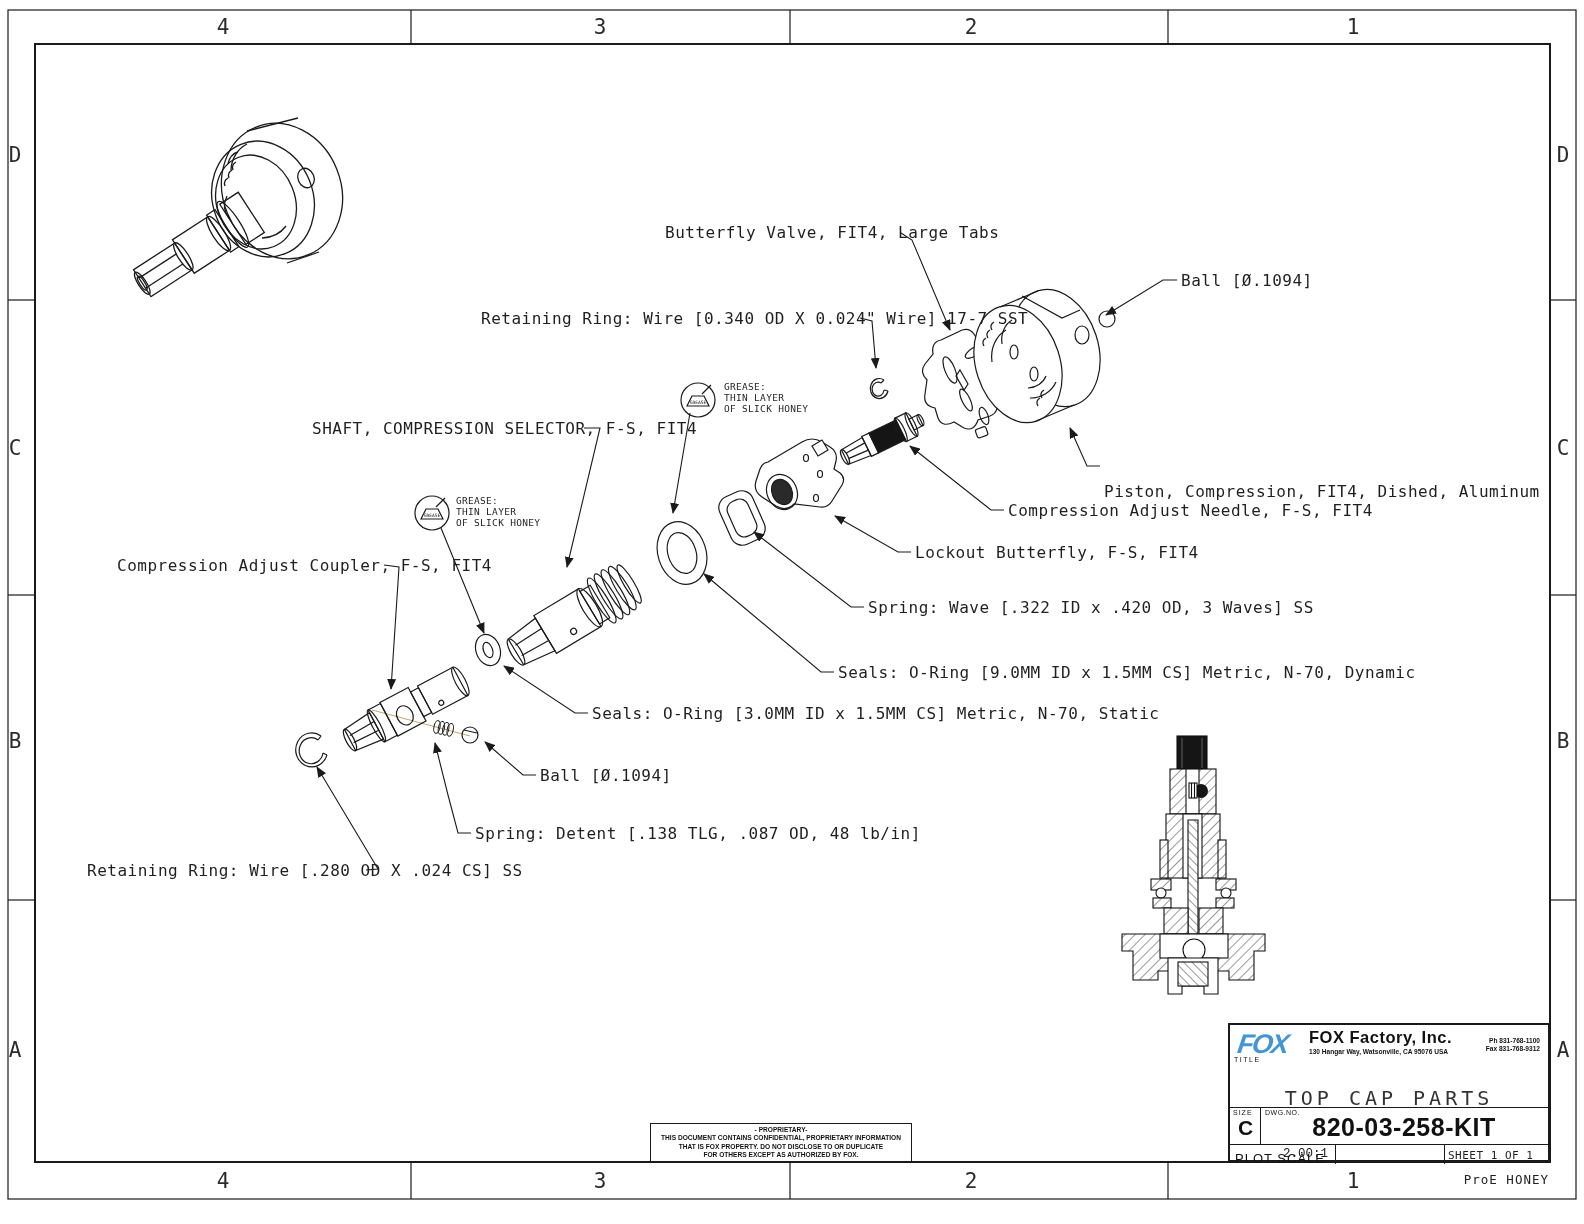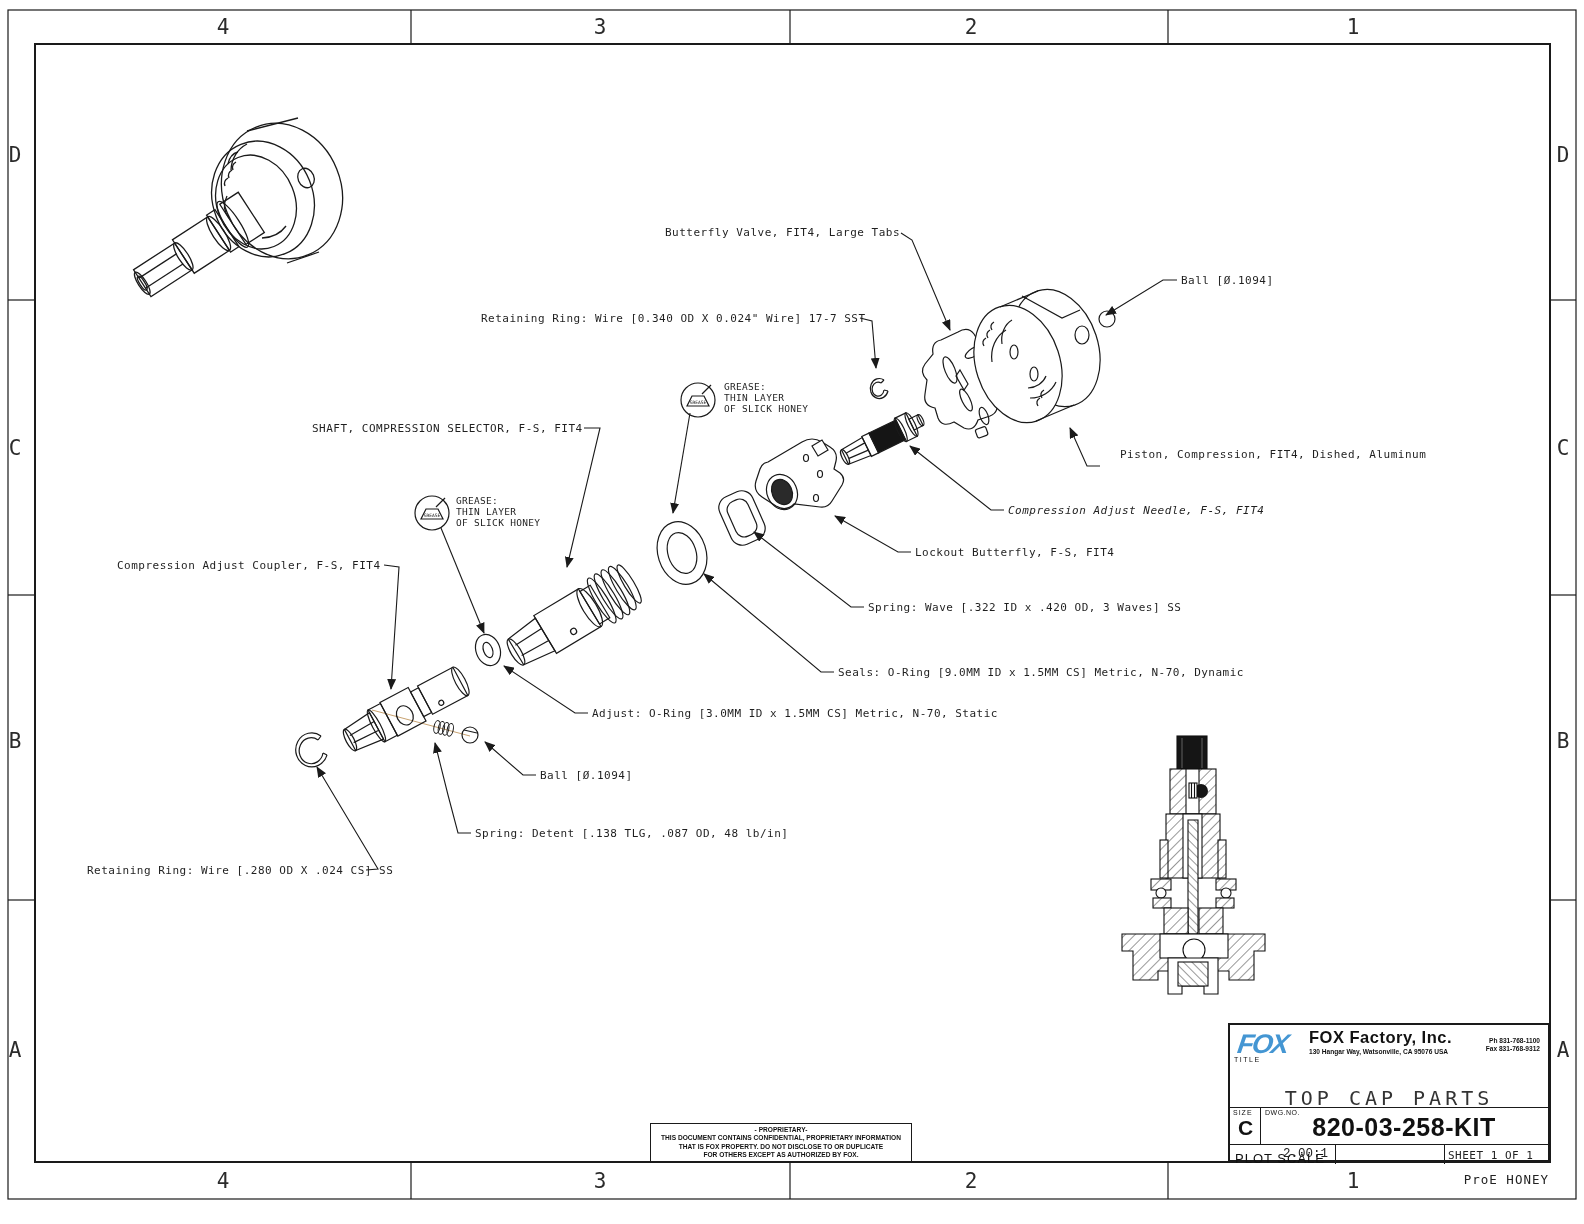--- a/index.html
+++ b/index.html
@@ -1,20 +1,20 @@
 <!DOCTYPE html>
 <html><head>
 <meta charset="utf-8">
 <style>
   * { margin:0; padding:0; box-sizing:border-box; }
   html,body { width:1584px; height:1224px; background:#ffffff; overflow:hidden; }
   #sheet { position:absolute; inset:0; width:1584px; height:1224px; background:#fff;
            font-family:"DejaVu Sans Mono", monospace; color:#1a1a1a; }
   svg.layer { position:absolute; left:0; top:0; }
-  .callout { position:absolute; font-size:11px; line-height:13px; letter-spacing:.5px;
+  .callout { position:absolute; font-size:16px; line-height:13px; letter-spacing:.5px;
              white-space:nowrap; color:#1f1f1f; }
   .zone { position:absolute; font-size:21px; color:#2b2b2b; width:26px; text-align:center; }
   .grease-note { position:absolute; font-size:9.5px; line-height:10.8px; letter-spacing:.3px;
                  white-space:nowrap; color:#1f1f1f; }
   
   .tb { position:absolute; left:1228px; top:1023px; width:322px; height:139px;
         border:2px solid #1a1a1a; background:#fff; font-family:"Liberation Sans", sans-serif; }
   .tb .hline { position:absolute; left:0; right:0; border-top:1.6px solid #1a1a1a; }
   .tb .vline { position:absolute; border-left:1.6px solid #1a1a1a; }
   .tb-logo { position:absolute; left:8px; top:4px; width:64px; height:28px;
@@ -319,27 +319,27 @@
   <div class="zone" style="left:2px; top:1038px;">A</div>
   <div class="zone" style="left:1550px; top:143px;">D</div>
   <div class="zone" style="left:1550px; top:436px;">C</div>
   <div class="zone" style="left:1550px; top:729px;">B</div>
   <div class="zone" style="left:1550px; top:1038px;">A</div>
 
   <div class="callout" style="left:665px; top:226px;">Butterfly Valve, FIT4, Large Tabs</div>
   <div class="callout" style="left:1181px; top:274px;">Ball [Ø.1094]</div>
   <div class="callout" style="left:473px; top:312px;padding-left:8px;">Retaining Ring: Wire [0.340 OD X 0.024" Wire] 17-7 SST</div>
   <div class="callout" style="left:312px; top:422px;">SHAFT, COMPRESSION SELECTOR, F-S, FIT4</div>
-  <div class="callout" style="left:1104px; top:448px;margin-left:16px;">Piston, Compression, FIT4, Dished, Aluminum</div>
-  <div class="callout" style="left:1008px; top:504px;font-style:italic;">Compression Adjust Needle, F-S, FIT4</div>
+  <div class="callout" style="left:1104px; top:485px;">Piston, Compression, FIT4, Dished, Aluminum</div>
+  <div class="callout" style="left:1008px; top:504px;">Compression Adjust Needle, F-S, FIT4</div>
   <div class="callout" style="left:915px; top:546px;">Lockout Butterfly, F-S, FIT4</div>
   <div class="callout" style="left:117px; top:559px;">Compression Adjust Coupler, F-S, FIT4</div>
   <div class="callout" style="left:868px; top:601px;">Spring: Wave [.322 ID x .420 OD, 3 Waves] SS</div>
   <div class="callout" style="left:838px; top:666px;">Seals: O-Ring [9.0MM ID x 1.5MM CS] Metric, N-70, Dynamic</div>
-  <div class="callout" style="left:592px; top:707px;">Adjust: O-Ring [3.0MM ID x 1.5MM CS] Metric, N-70, Static</div>
+  <div class="callout" style="left:592px; top:707px;">Seals: O-Ring [3.0MM ID x 1.5MM CS] Metric, N-70, Static</div>
   <div class="callout" style="left:540px; top:769px;">Ball [Ø.1094]</div>
   <div class="callout" style="left:475px; top:827px;text-align:right;">Spring: Detent [.138 TLG, .087 OD, 48 lb/in]</div>
   <div class="callout" style="left:57px; top:864px;padding-left:30px;">Retaining Ring: Wire [.280 OD X .024 CS] SS</div>
 
   <div class="grease-note" style="left:724px; top:382px;">
     <div>GREASE:</div>
     <div>THIN LAYER</div>
     <div>OF SLICK HONEY</div>
   </div>
   <div class="grease-note" style="left:456px; top:496px;">

